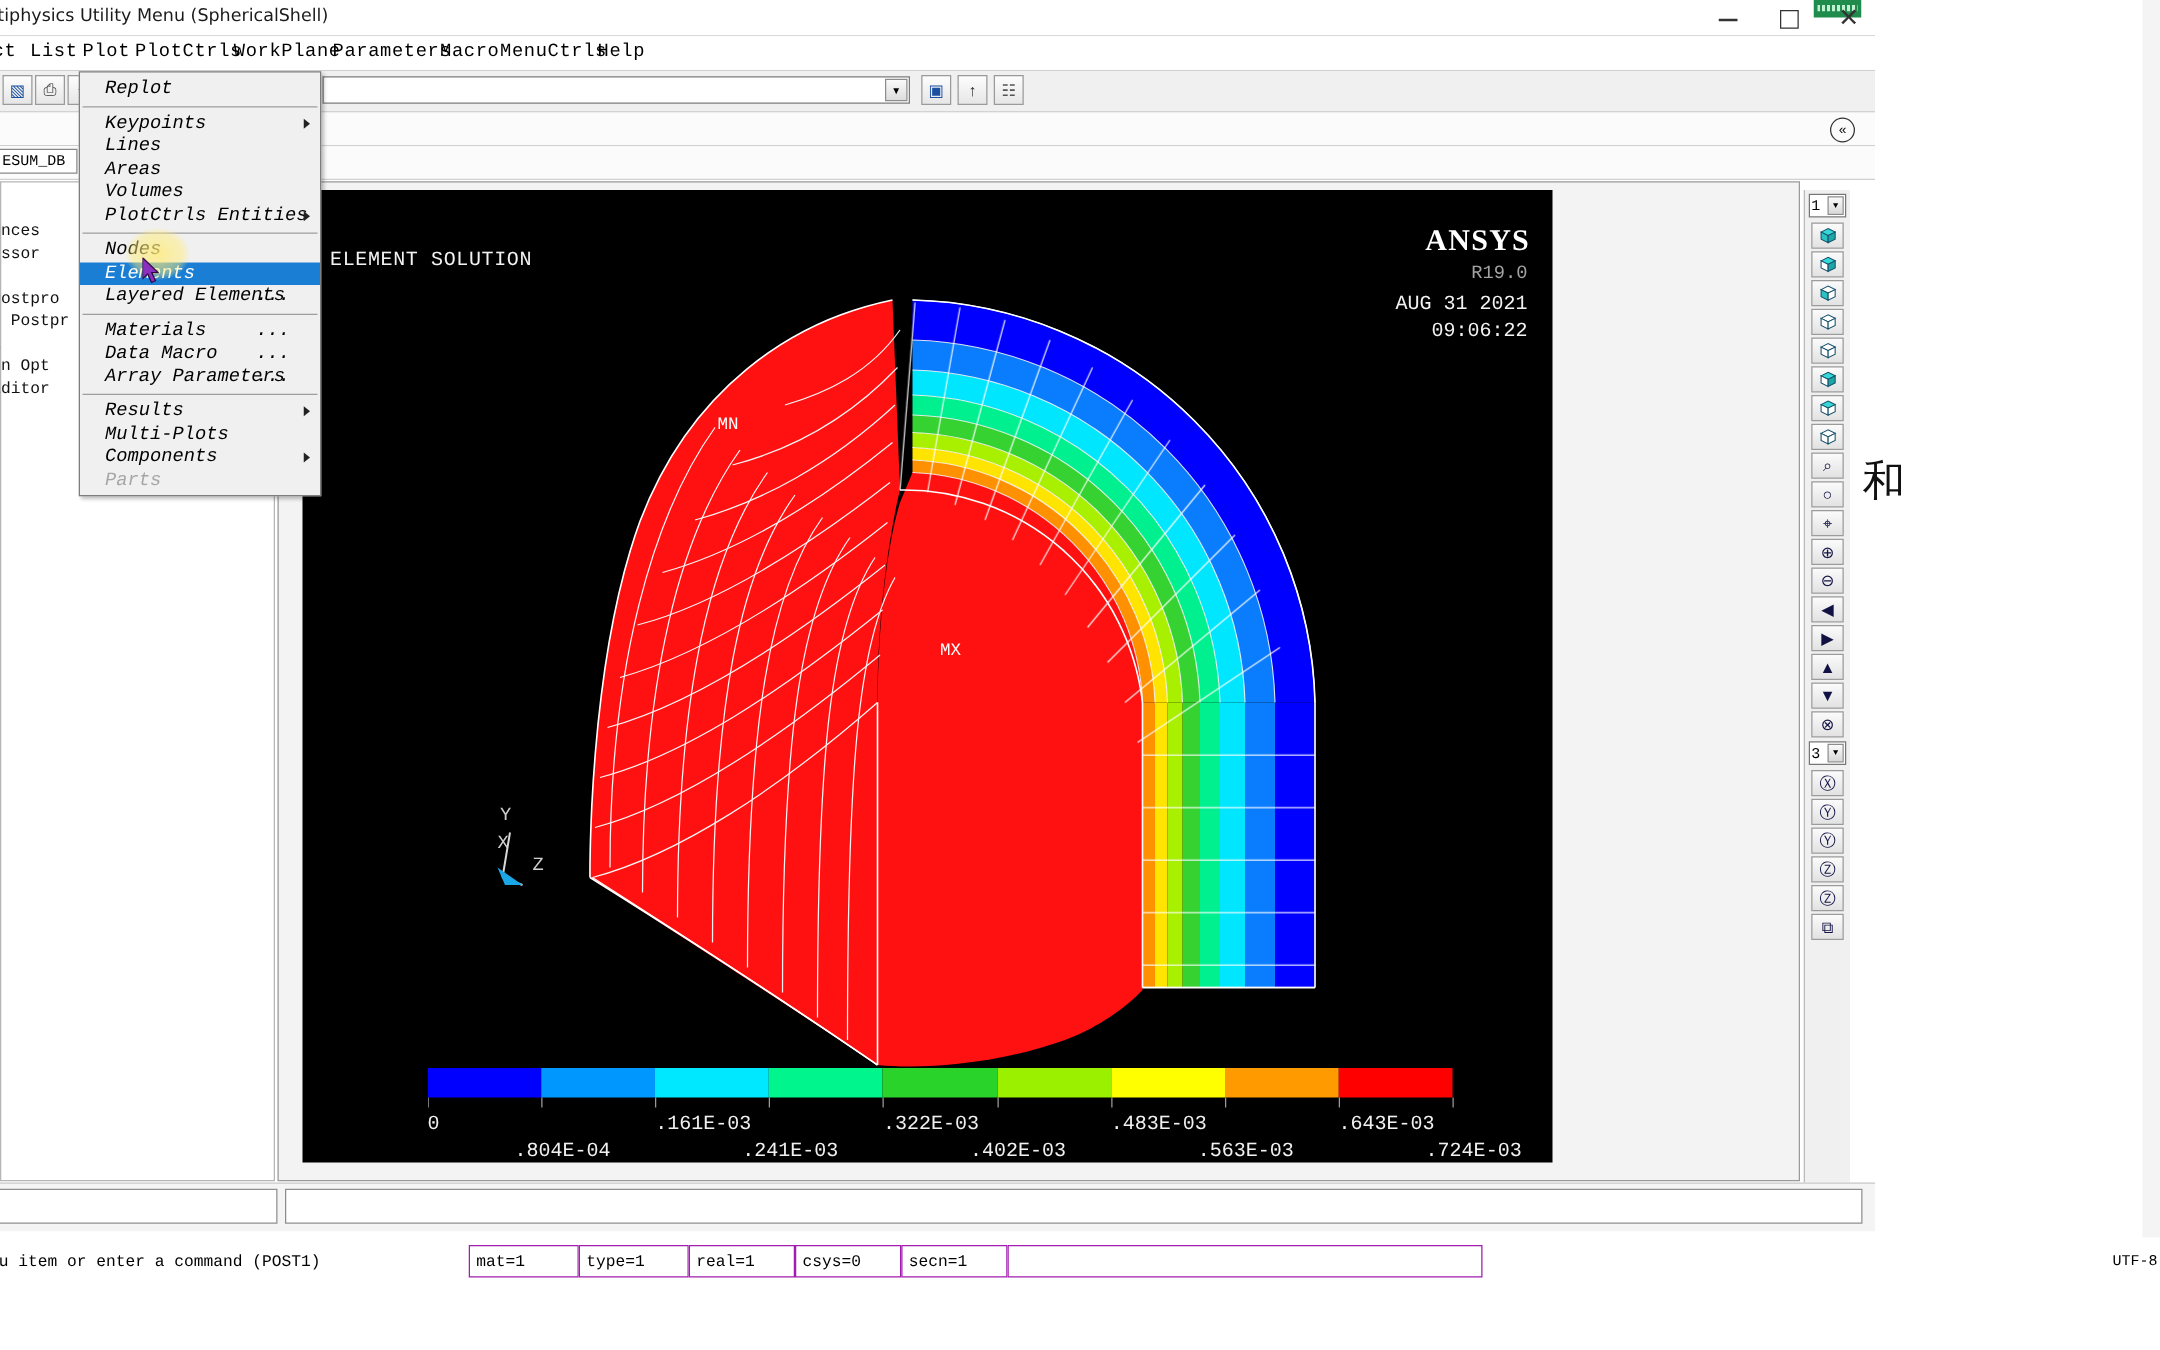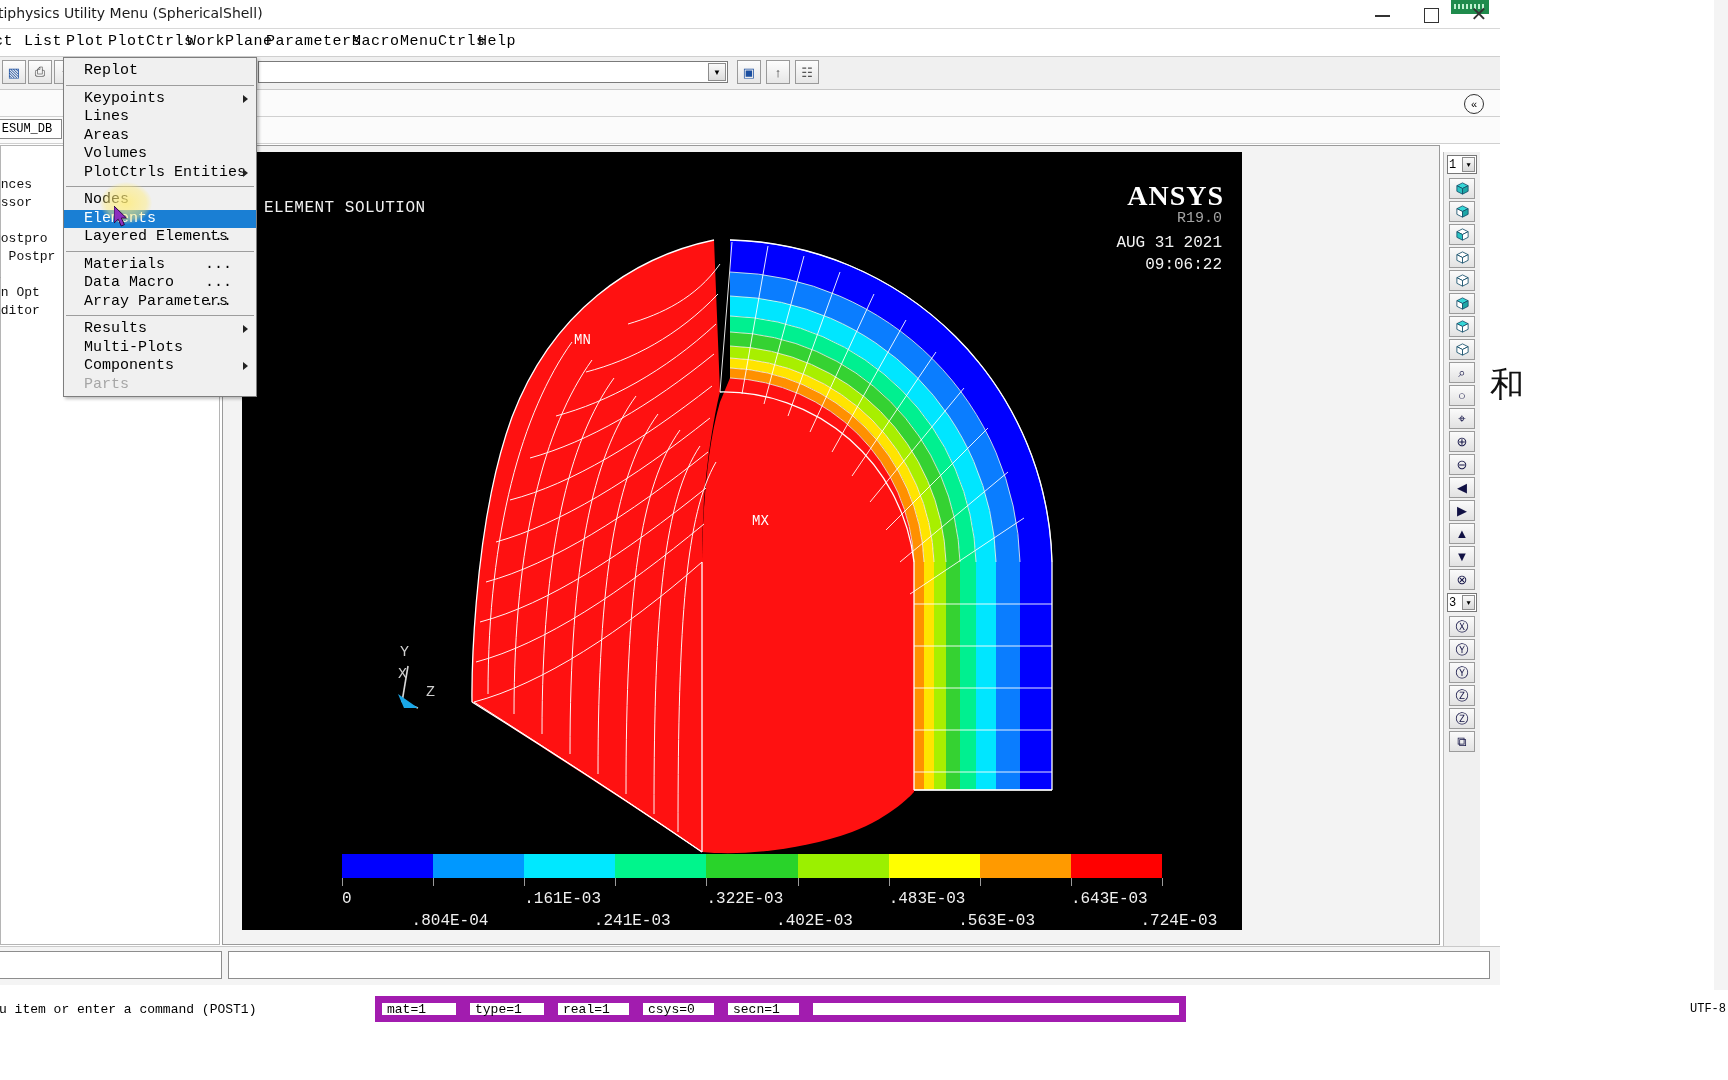--- a/index.html
+++ b/index.html
@@ -99,21 +99,21 @@
   }
   #gfx{
     position:absolute;left:19px;top:6px;width:1000px;height:778px;background:#000;
     overflow:hidden;
   }
   #gfx-inner{position:absolute;left:0;top:0;width:1000px;height:778px;}
 
   .gfx-txt{position:absolute;color:#f2f2f2;font-family:"Liberation Mono",monospace;
     font-size:16px;letter-spacing:.5px;white-space:pre;}
   #ansys-logo{position:absolute;right:18px;top:28px;color:#fff;
-    font-family:"Liberation Serif",serif;font-weight:bold;font-size:28px;letter-spacing:1px;}
+    font-family:"Liberation Serif",serif;font-weight:bold;font-size:24px;letter-spacing:1px;}
   #ansys-rev{position:absolute;right:20px;top:58px;color:#a3a3a3;
     font-family:"Liberation Mono",monospace;font-size:15px;}
   #gfx-date{position:absolute;right:20px;top:82px;color:#f2f2f2;
     font-family:"Liberation Mono",monospace;font-size:16px;text-align:right;white-space:pre;}
   #gfx-time{position:absolute;right:20px;top:104px;color:#f2f2f2;
     font-family:"Liberation Mono",monospace;font-size:16px;text-align:right;white-space:pre;}
 
   
   #shell{position:absolute;left:210px;top:80px;width:640px;height:650px;}
 
@@ -151,34 +151,34 @@
   #cjk-char{position:absolute;left:1490px;top:362px;font-size:34px;color:#111;
     font-family:"DejaVu Sans",sans-serif;}
   #right-scroll{position:absolute;left:1714px;top:0;width:14px;height:1080px;background:#f4f4f4;}
 
   
   #input-strip{left:0;top:946px;width:1500px;height:38px;background:#f4f4f4;border-top:1px solid #c9c9c9;}
   #input-left{position:absolute;left:-6px;top:4px;width:228px;height:28px;background:#fff;border:1px solid #8d8d8d;box-sizing:border-box;}
   #input-right{position:absolute;left:228px;top:4px;width:1262px;height:28px;background:#fff;border:1px solid #8d8d8d;box-sizing:border-box;}
 
   #status-bar{left:0;top:990px;width:1728px;height:90px;background:#ffffff;}
-  .st-cell{position:absolute;top:6px;height:26px;background:#fff;border:7px solid #a21caf;
+  .st-cell{position:absolute;top:6px;height:26px;background:#fff;border:1px solid #a21caf;
     box-sizing:border-box;font-family:"Liberation Mono",monospace;font-size:13px;
     display:flex;align-items:center;padding-left:5px;white-space:nowrap;}
 
   
   #plot-menu{
     left:63px;top:57px;width:192px;
     background:#f0f0f0;border:1px solid #7e7e7e;
     box-shadow:2px 2px 3px rgba(0,0,0,.25);
     font-family:"Liberation Mono",monospace;font-size:15px;
     padding:4px 0 2px 0;
     z-index:50;
   }
-  .mi{position:relative;height:18.5px;line-height:18.5px;padding-left:20px;white-space:nowrap;cursor:default;}
+  .mi{position:relative;height:18.5px;line-height:18.5px;padding-left:20px;white-space:nowrap;cursor:default;font-style:italic;}
   .mi.sel{background:#1a7fd4;color:#fff;}
   .mi.disabled{color:#a6a6a6;}
   .mi .dots{position:absolute;right:24px;}
   .mi .arrow{position:absolute;right:8px;top:5px;width:0;height:0;
     border-left:5px solid #222;border-top:4px solid transparent;border-bottom:4px solid transparent;}
   .msep{height:1px;background:#9d9d9d;margin:4px 2px;}
 
   
   #cursor-halo{position:absolute;left:100px;top:182px;width:52px;height:42px;border-radius:50%;
     background:radial-gradient(ellipse at center, rgba(255,236,120,.80) 0%, rgba(255,236,120,.45) 55%, rgba(255,236,120,0) 72%);

